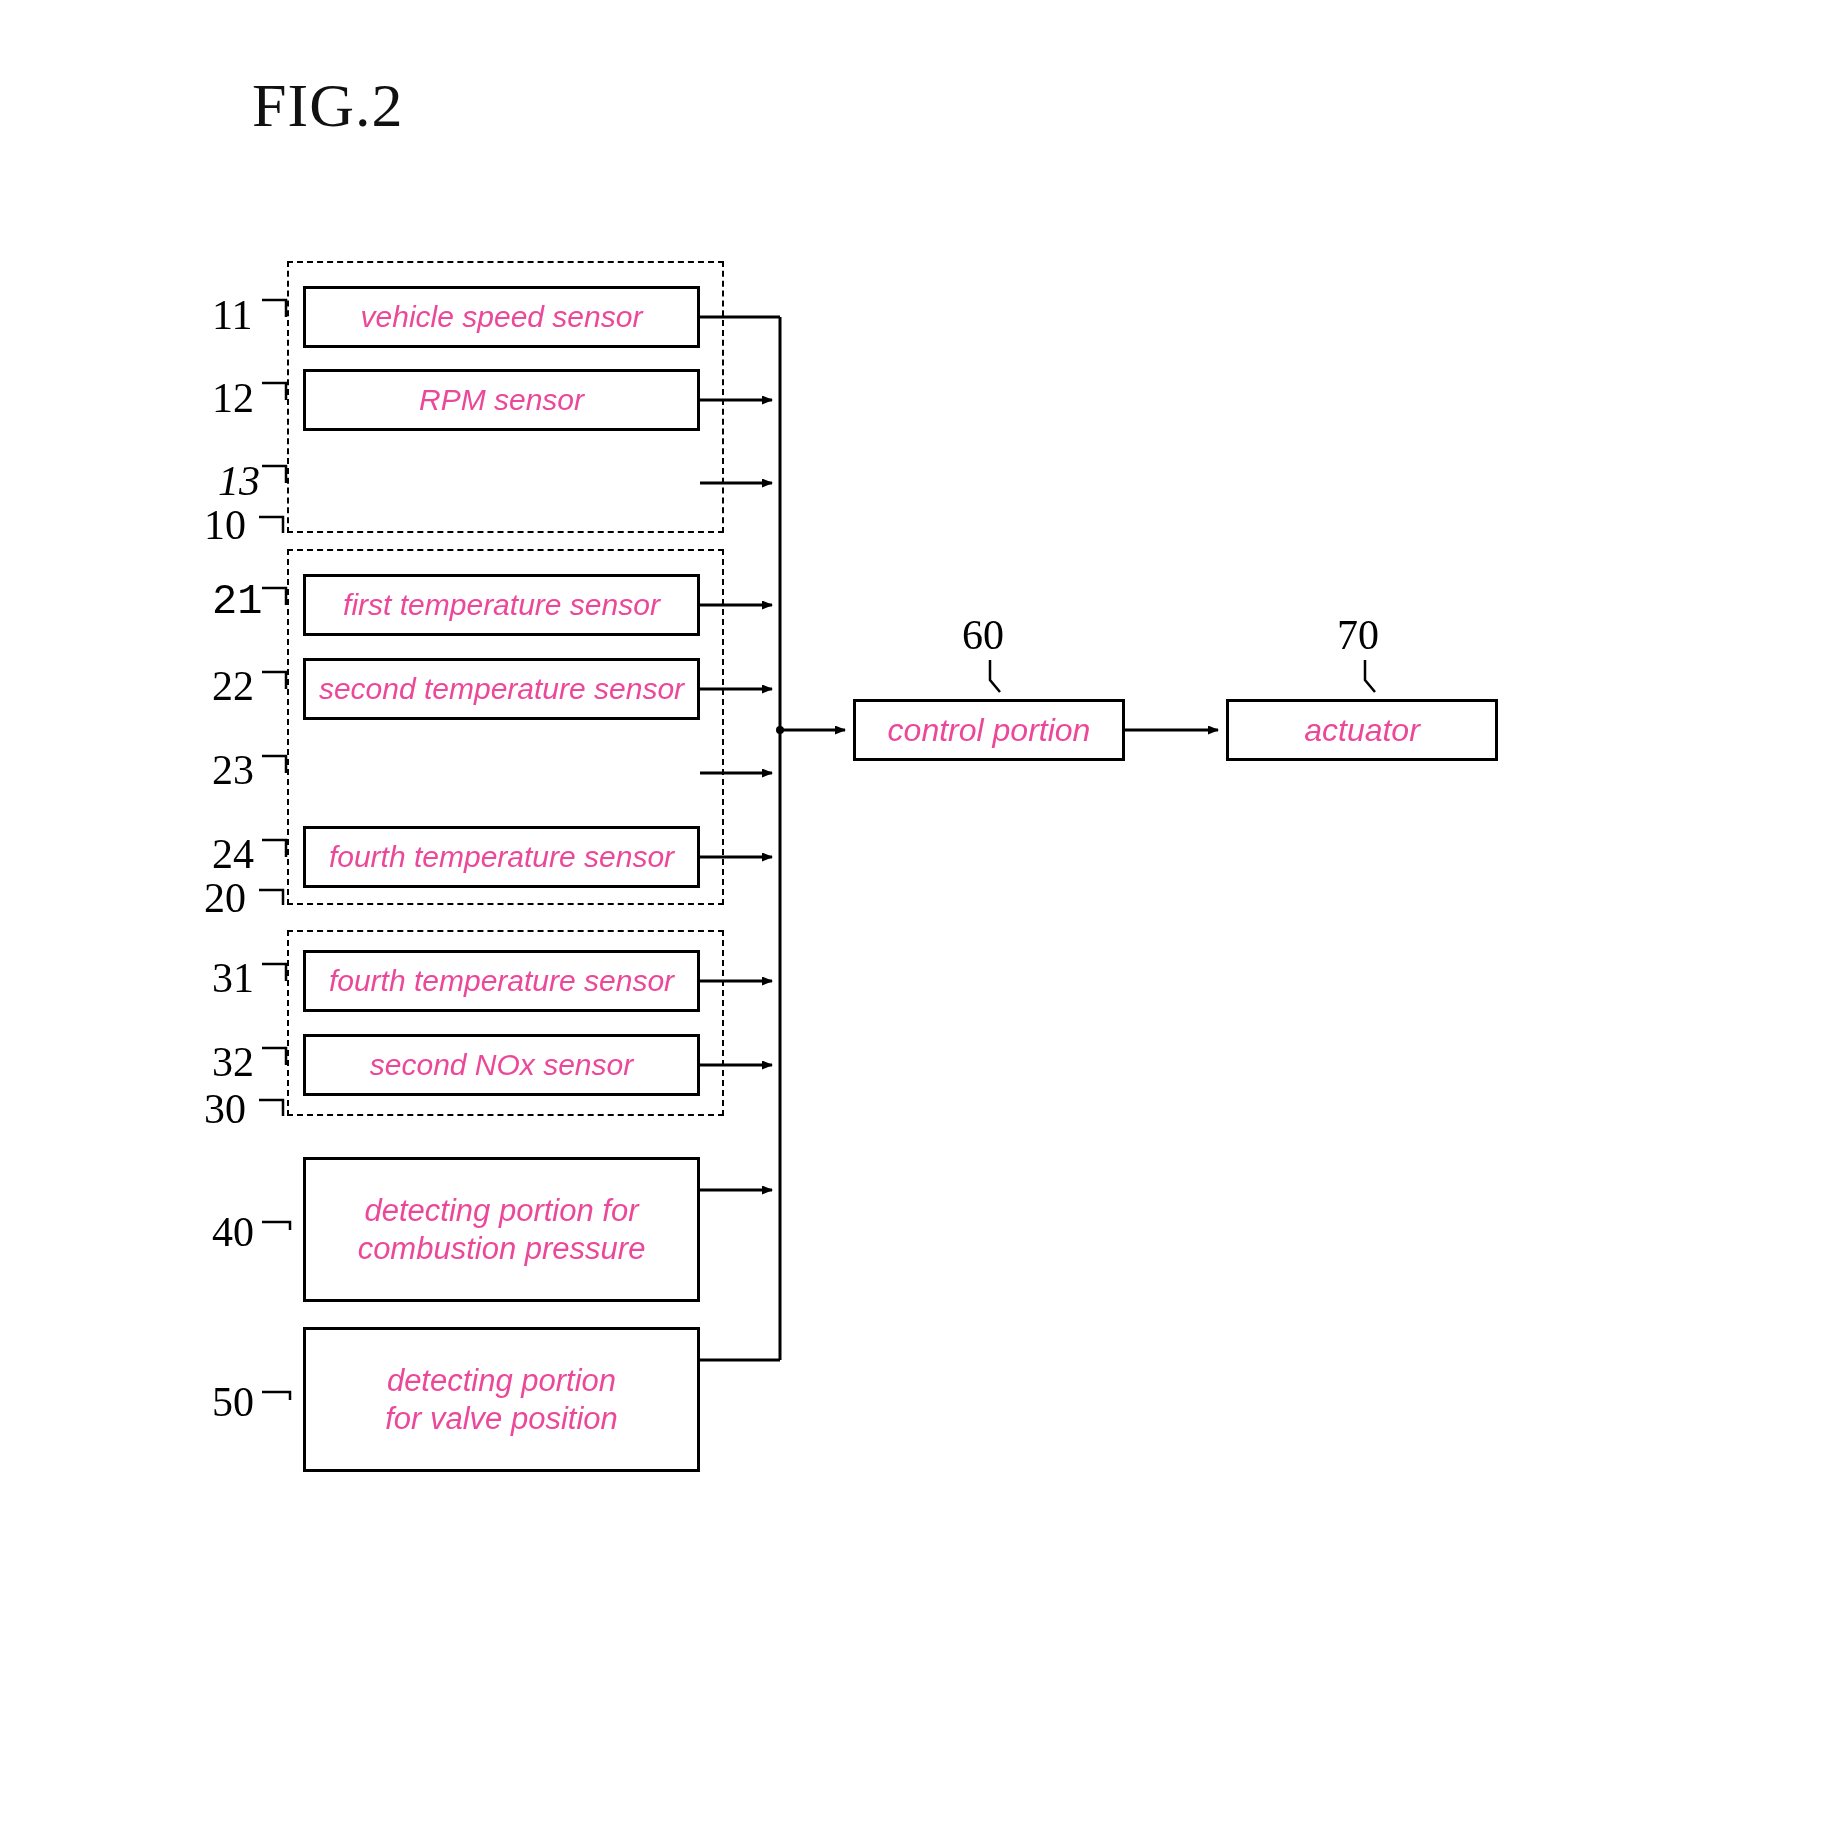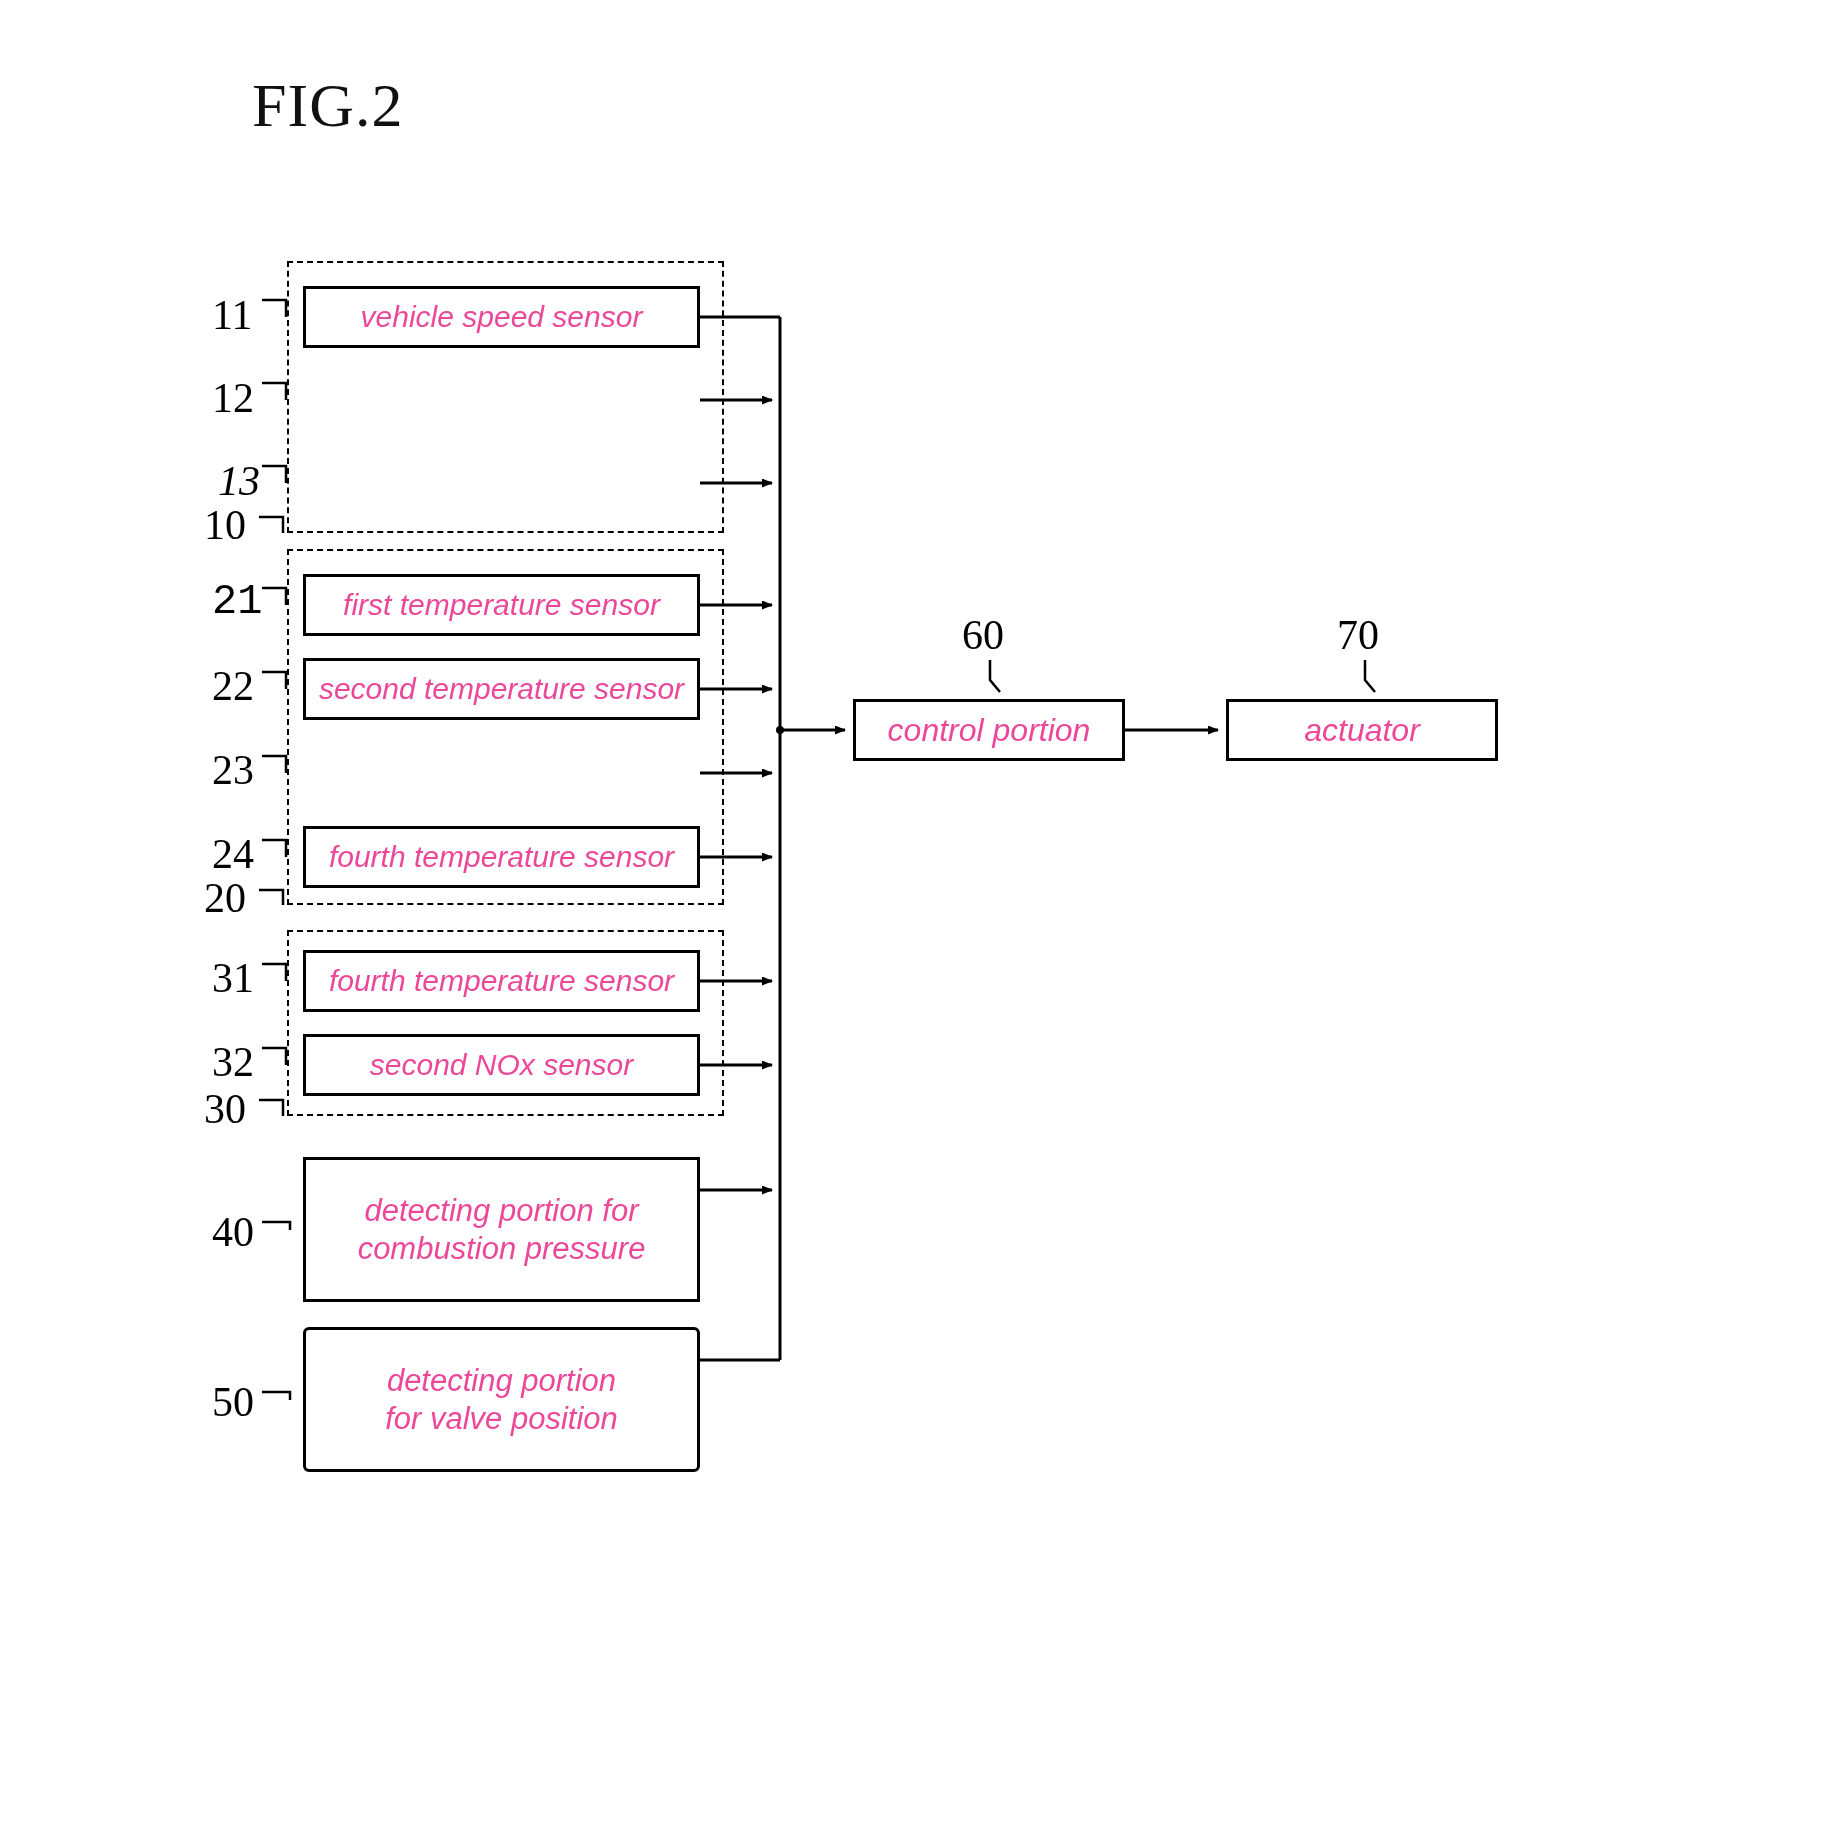--- a/index.html
+++ b/index.html
@@ -79,33 +79,34 @@
 
 <div id="figure">
 
   <div class="fig-title">FIG.2</div>
 
   <div class="group" style="left:287px; top:261px; width:437px; height:272px;"></div>
   <div class="group" style="left:287px; top:549px; width:437px; height:356px;"></div>
   <div class="group" style="left:287px; top:930px; width:437px; height:186px;"></div>
 
   <div class="box" style="left:303px; top:286px; width:397px; height:62px;">vehicle speed sensor</div>
+  <div class="box" style="left:303px; top:369px; width:397px; height:62px;">RPM sensor</div>
 
   <div class="box" style="left:303px; top:574px; width:397px; height:62px;">first temperature sensor</div>
   <div class="box" style="left:303px; top:658px; width:397px; height:62px;">second temperature sensor</div>
   <div class="box" style="left:303px; top:826px; width:397px; height:62px;">fourth temperature sensor</div>
 
   <div class="box" style="left:303px; top:950px; width:397px; height:62px;">fourth temperature sensor</div>
   <div class="box two-line" style="left:303px; top:1157px; width:397px; height:145px; flex-direction:column;">
     <span>detecting portion for</span>
     <span>combustion pressure</span>
   </div>
 
   <div class="box" style="left:303px; top:1034px; width:397px; height:62px;">second NOx sensor</div>
-  <div class="box two-line" style="left:303px; top:1327px; width:397px; height:145px; flex-direction:column;border-radius:6px;">
+  <div class="box two-line" style="left:303px; top:1327px; width:397px; height:145px; flex-direction:column;">
     <span>detecting portion</span>
     <span>for valve position</span>
   </div>
 
   <div class="box" style="left:853px; top:699px; width:272px; height:62px; font-size:32px;">control portion</div>
   <div class="box" style="left:1226px; top:699px; width:272px; height:62px; font-size:32px;">actuator</div>
 
   <div class="ref" style="left:212px; top:291px;">11</div>
   <div class="ref" style="left:212px; top:374px;">12</div>
   <div class="ref" style="left:218px; top:457px;font-style:italic;">13</div>

